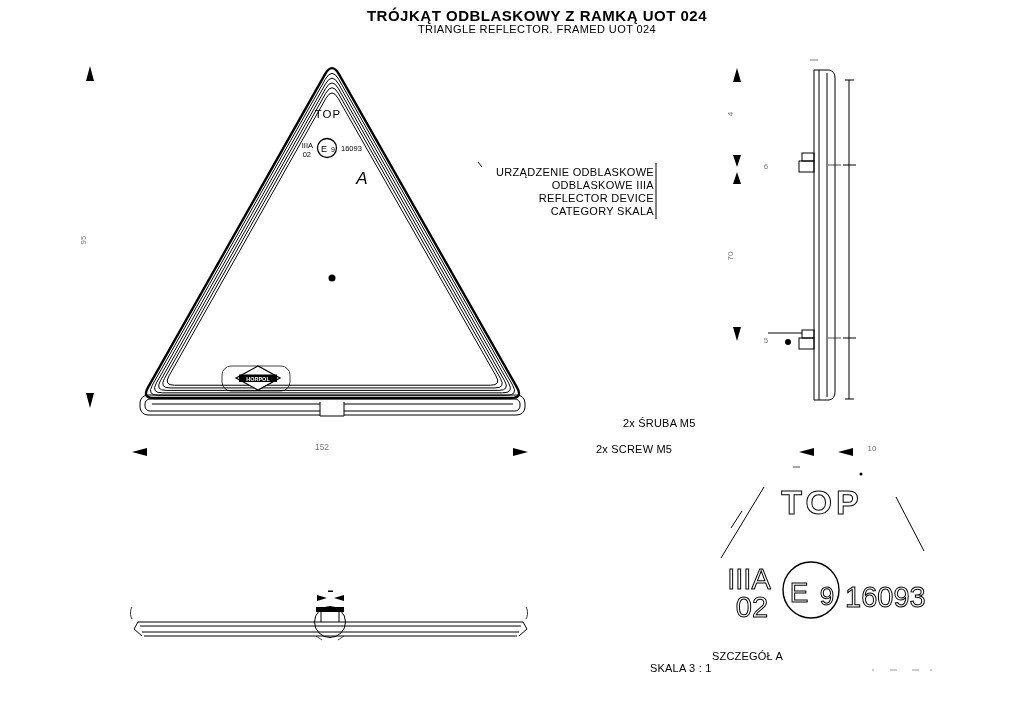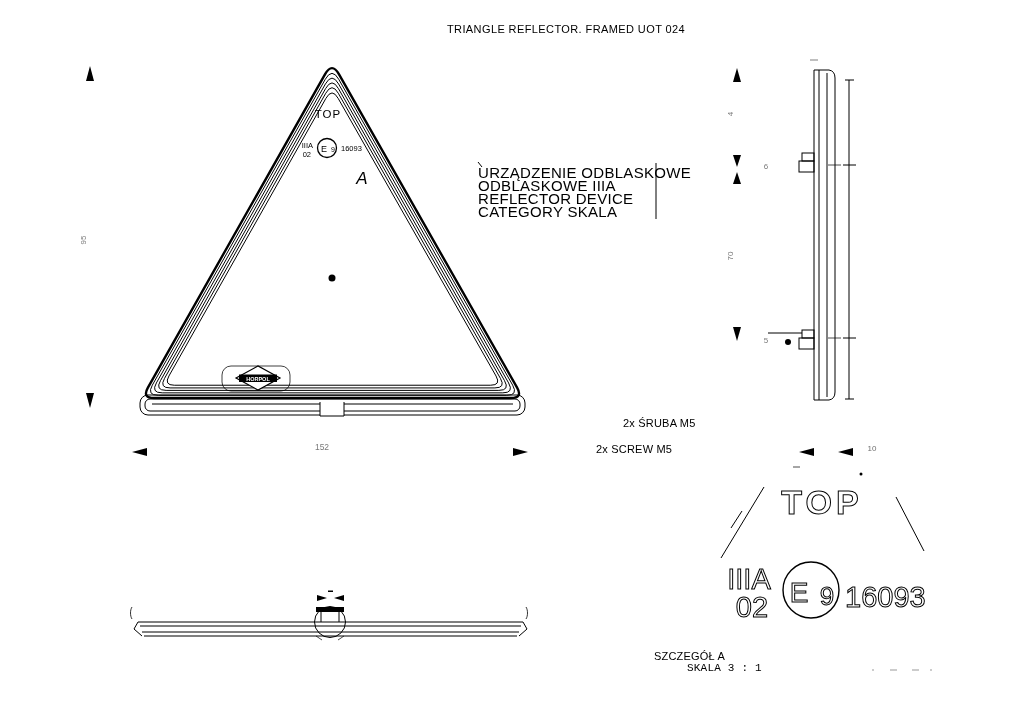--- a/index.html
+++ b/index.html
@@ -3,21 +3,21 @@
 <meta charset="utf-8">
 <style>
   html,body{margin:0;padding:0;background:#fff;}
   #canvas{position:relative;width:1024px;height:724px;background:#ffffff;overflow:hidden;
           font-family:"Liberation Sans","DejaVu Sans",sans-serif;color:#000;}
   #linework{position:absolute;left:0;top:0;}
   .txt{position:absolute;white-space:nowrap;color:#000;}
   .title1{font-size:15px;font-weight:bold;letter-spacing:.5px;}
   .title2{font-size:11px;letter-spacing:.4px;}
   .center{transform:translateX(-50%);}
-  .note{font-size:15px;line-height:13px;text-align:left;letter-spacing:.3px;}
+  .note{font-size:11px;line-height:13px;text-align:right;letter-spacing:.3px;}
   .small{font-size:11px;letter-spacing:.2px;}
   svg text{font-family:"Liberation Sans","DejaVu Sans",sans-serif;}
 </style>
 </head>
 <body>
 
 <div id="canvas">
 
   <svg id="linework" width="1024" height="724" viewBox="0 0 1024 724">
     <defs>
@@ -171,27 +171,28 @@
 
       <text x="822" y="514" font-size="34" font-weight="bold" letter-spacing="4" text-anchor="middle" fill="#fff" stroke="#000" stroke-width="1">TOP</text>
       <text x="749" y="589" font-size="29" text-anchor="middle" fill="#fff" stroke="#000" stroke-width="1">IIIA</text>
       <text x="752" y="617" font-size="29" text-anchor="middle" fill="#fff" stroke="#000" stroke-width="1">02</text>
       <text x="799" y="602" font-size="28" text-anchor="middle" fill="#fff" stroke="#000" stroke-width="1">E</text>
       <text x="827" y="605" font-size="26" text-anchor="middle" fill="#fff" stroke="#000" stroke-width="1">9</text>
       <text x="845" y="607" font-size="29" letter-spacing="0" fill="#fff" stroke="#000" stroke-width="1">16093</text>
     </g>
   </svg>
 
-  <div class="txt title2 center" style="left:537px;top:23px;margin-left:29px;">TRIANGLE REFLECTOR. FRAMED UOT 024</div>
+  <div class="txt title1 center" style="left:537px;top:7px;">TRÓJKĄT ODBLASKOWY Z RAMKĄ UOT 024</div>
+  <div class="txt title2 center" style="left:537px;top:23px;">TRIANGLE REFLECTOR. FRAMED UOT 024</div>
 
   <div class="txt note" style="left:478px;top:166px;width:176px;">
     <div>URZĄDZENIE ODBLASKOWE</div>
     <div>ODBLASKOWE IIIA</div>
     <div>REFLECTOR DEVICE</div>
     <div>CATEGORY SKALA</div>
   </div>
 
   <div class="txt small" style="left:599px;top:417px;margin-left:24px;">2x ŚRUBA M5</div>
   <div class="txt small" style="left:596px;top:443px;">2x SCREW M5</div>
 
-  <div class="txt small" style="left:654px;top:650px;">SZCZEGÓŁ A</div>
-  <div class="txt small" style="left:687px;top:662px;font-family:Liberation Mono, monospace;">SKALA 3 : 1</div>
+  <div class="txt small" style="left:712px;top:650px;">SZCZEGÓŁ A</div>
+  <div class="txt small" style="left:650px;top:662px;">SKALA 3 : 1</div>
 </div>
 
 </body></html>

